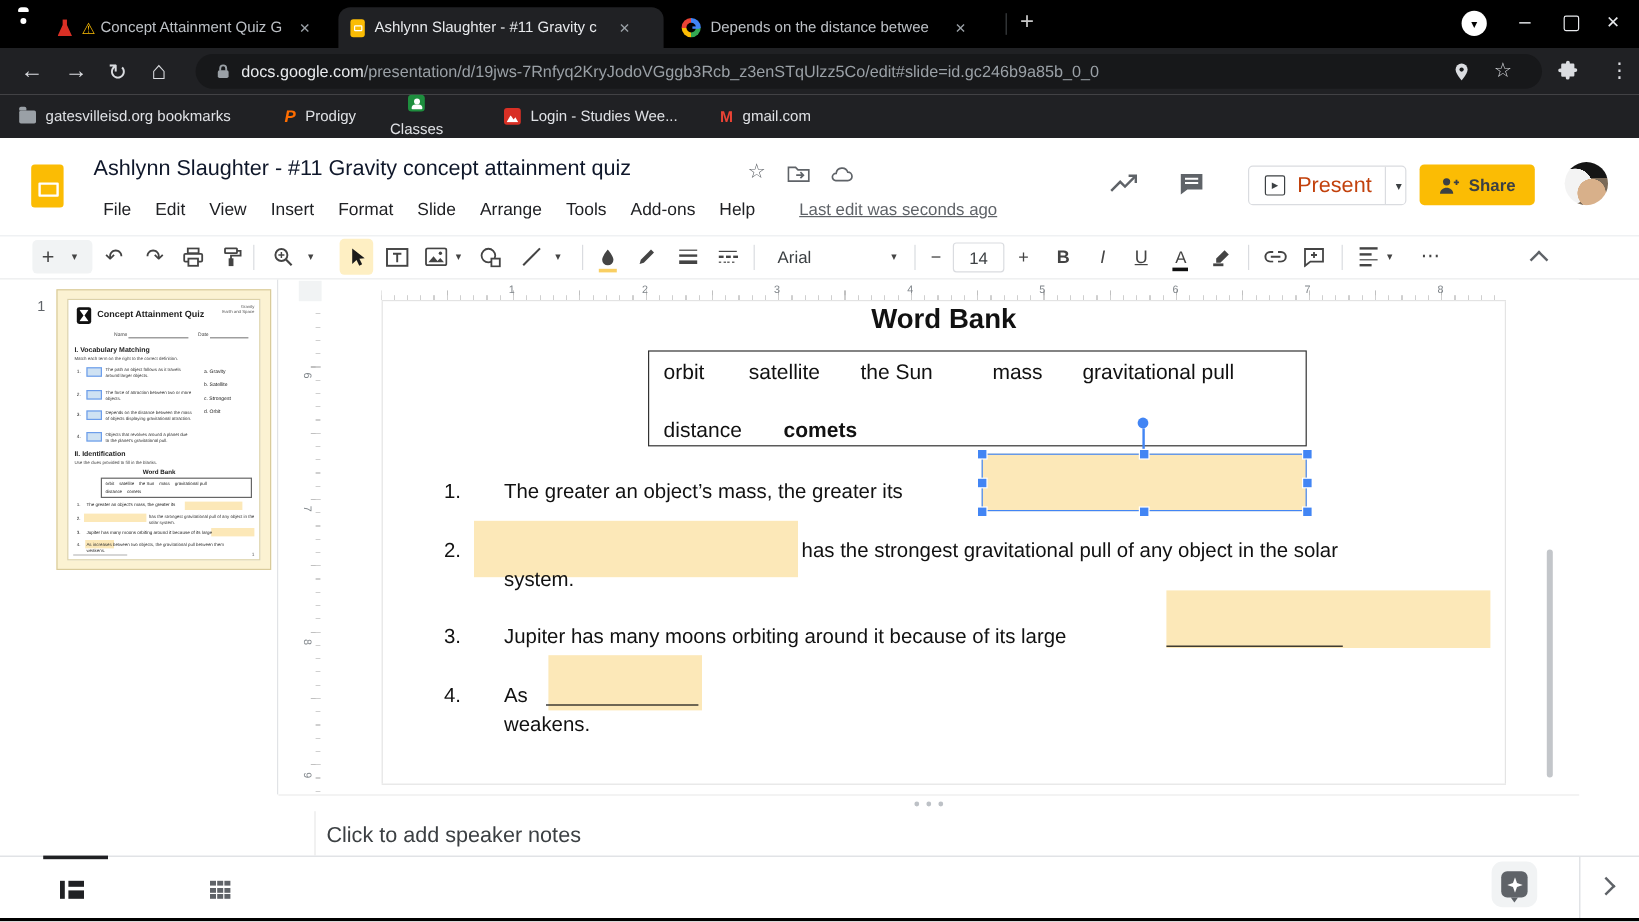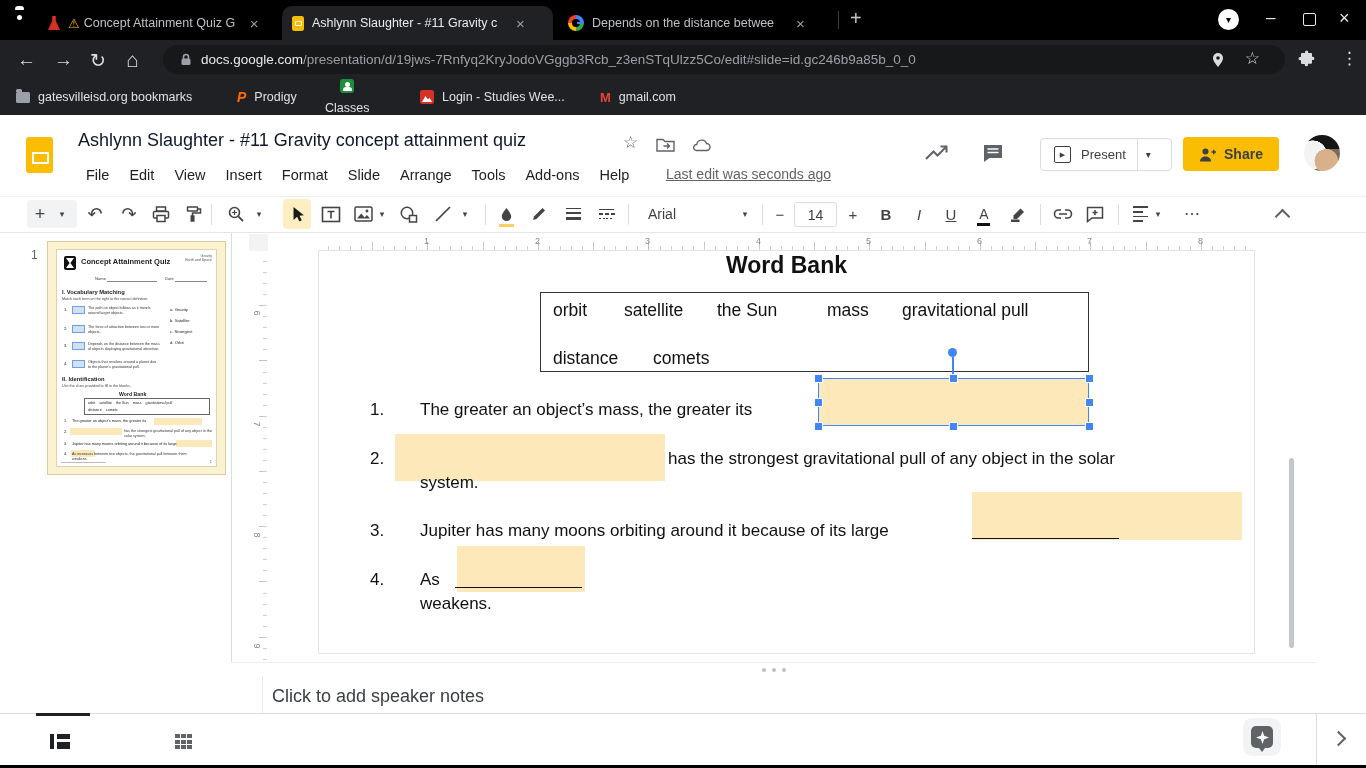--- a/index.html
+++ b/index.html
@@ -47,21 +47,21 @@
 
   
   #appheader{position:absolute;left:0;top:115px;width:1366px;height:81px;background:#fff;}
   #doc-title{position:absolute;left:78px;top:15px;font-size:18px;color:#0f172a;white-space:nowrap;}
   .hdr-ico{color:#5f6368;}
   #menus{position:absolute;left:76px;top:49px;display:flex;}
   .menu-item{font-size:14.5px;color:#202124;padding:3px 10px;border-radius:3px;}
   #lastedit{position:absolute;left:666px;top:51px;font-size:14px;color:#5f6368;text-decoration:underline;white-space:nowrap;}
   #present-btn{position:absolute;left:1040px;top:23px;width:132px;height:33px;border:1px solid #dadce0;border-radius:4px;display:flex;align-items:center;box-sizing:border-box;}
   #present-btn .playbox{width:15px;height:15px;border:1.8px solid #3c4043;border-radius:2px;margin-left:13px;display:flex;align-items:center;justify-content:center;font-size:7px;color:#3c4043;}
-  #present-btn .lbl{font-size:13px;color:#404040;margin-left:10px;}
+  #present-btn .lbl{font-size:18px;color:#c2410c;margin-left:10px;}
   #present-btn .vdiv{width:1px;height:31px;background:#dadce0;margin-left:11px;}
   #present-btn .caret{color:#3c4043;font-size:10px;margin-left:8px;}
   #share-btn{position:absolute;left:1183px;top:22px;width:96px;height:34px;background:#fbbc04;border-radius:4px;display:flex;align-items:center;justify-content:center;gap:8px;}
   #share-btn .lbl{font-size:14px;font-weight:700;color:#3c4043;}
   #avatar{position:absolute;left:1304px;top:20px;width:36px;height:36px;border-radius:50%;overflow:hidden;
     background:
       radial-gradient(circle at 62% 72%,#d8b08a 0 34%,transparent 35%),
       radial-gradient(circle at 24% 55%,#f3f3f3 0 42%,transparent 43%),
       linear-gradient(180deg,#151515 0 38%,#7a6a58 38% 100%);}
 
@@ -561,21 +561,21 @@
     <span class="page-border" style="left:86px;top:420px;width:937px;height:1px;"></span>
 
     <div id="wb-title">Word Bank</div>
     <div id="wb-box">
       <span class="wbw" style="left:12px;top:7px;text-align:center;">orbit</span>
       <span class="wbw" style="left:83px;top:7px;">satellite</span>
       <span class="wbw" style="left:176px;top:7px;">the Sun</span>
       <span class="wbw" style="left:286px;top:7px;">mass</span>
       <span class="wbw" style="left:361px;top:7px;">gravitational pull</span>
       <span class="wbw" style="left:12px;top:55px;">distance</span>
-      <span class="wbw" style="left:112px;top:55px;">comets</span>
+      <span class="wbw" style="left:112px;top:55px;font-weight:bold;">comets</span>
     </div>
 
     <span class="body-txt" style="left:138px;top:167px;">1.</span>
     <span class="body-txt" style="left:188px;top:167px;">The greater an object’s mass, the greater its</span>
     <span class="rot-stem"></span>
     <span class="rot-handle"></span>
     <div id="selbox"></div>
     <span class="handle" style="left:583px;top:142px;"></span>
     <span class="handle" style="left:718px;top:142px;"></span>
     <span class="handle" style="left:854px;top:142px;"></span>

